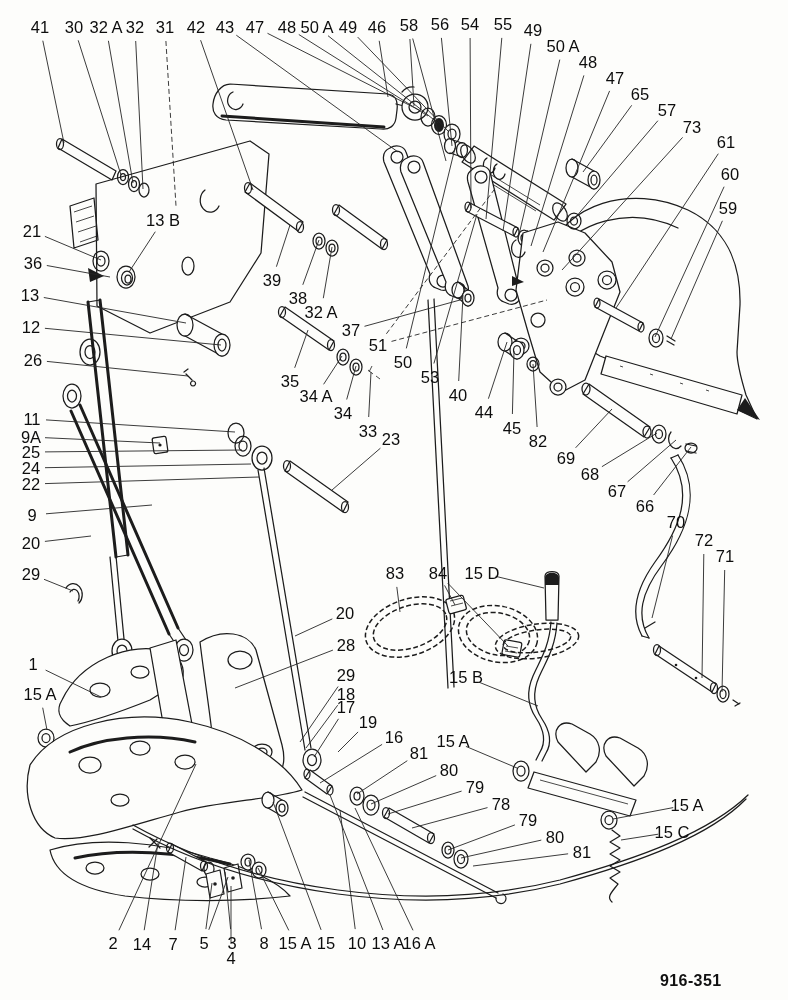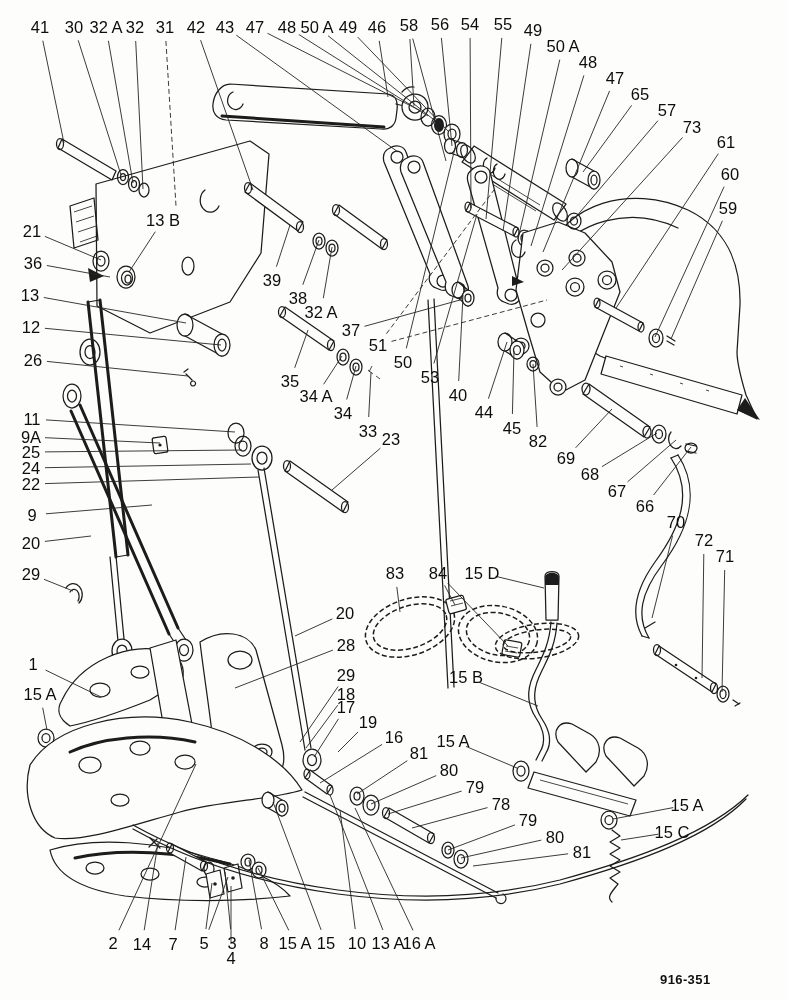--- a/index.html
+++ b/index.html
@@ -8,21 +8,21 @@
   svg{position:absolute;left:0;top:0;}
   svg .ln{fill:none;stroke:#1c1c1c;stroke-width:1.25;stroke-linecap:round;stroke-linejoin:round;}
   svg .fw{fill:#fdfdfb;stroke:#1c1c1c;stroke-width:1.25;stroke-linejoin:round;}
   svg .hv{fill:none;stroke:#1c1c1c;stroke-width:3;stroke-linecap:round;}
   svg .th{fill:none;stroke:#1c1c1c;stroke-width:0.8;}
   svg .dk{fill:#1c1c1c;stroke:none;}
   svg .rp{fill:none;stroke:#1c1c1c;stroke-width:1.5;stroke-dasharray:5 2.6;}
   .leader{stroke:#262626;stroke-width:0.9;fill:none;}
   .leader.dash{stroke-dasharray:5 3;}
   .callout{font-family:"Liberation Sans",sans-serif;font-size:16.5px;fill:#0d0d0d;}
-  .refnum{position:absolute;left:660px;top:972px;font-size:13px;font-weight:700;
+  .refnum{position:absolute;left:660px;top:972px;font-size:16px;font-weight:700;
           letter-spacing:.4px;color:#111;}
 </style>
 </head>
 <body>
 
 <div class="page">
 <svg width="788" height="1000" viewBox="0 0 788 1000">
 
   <g>
 

